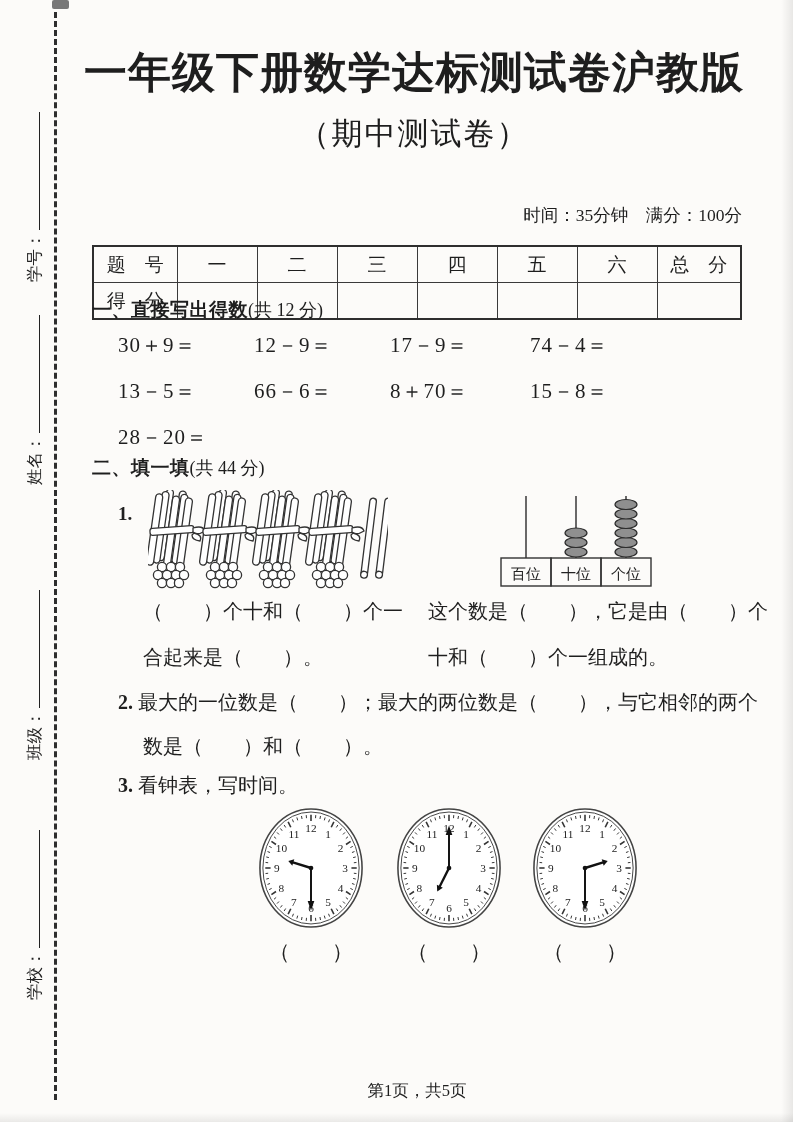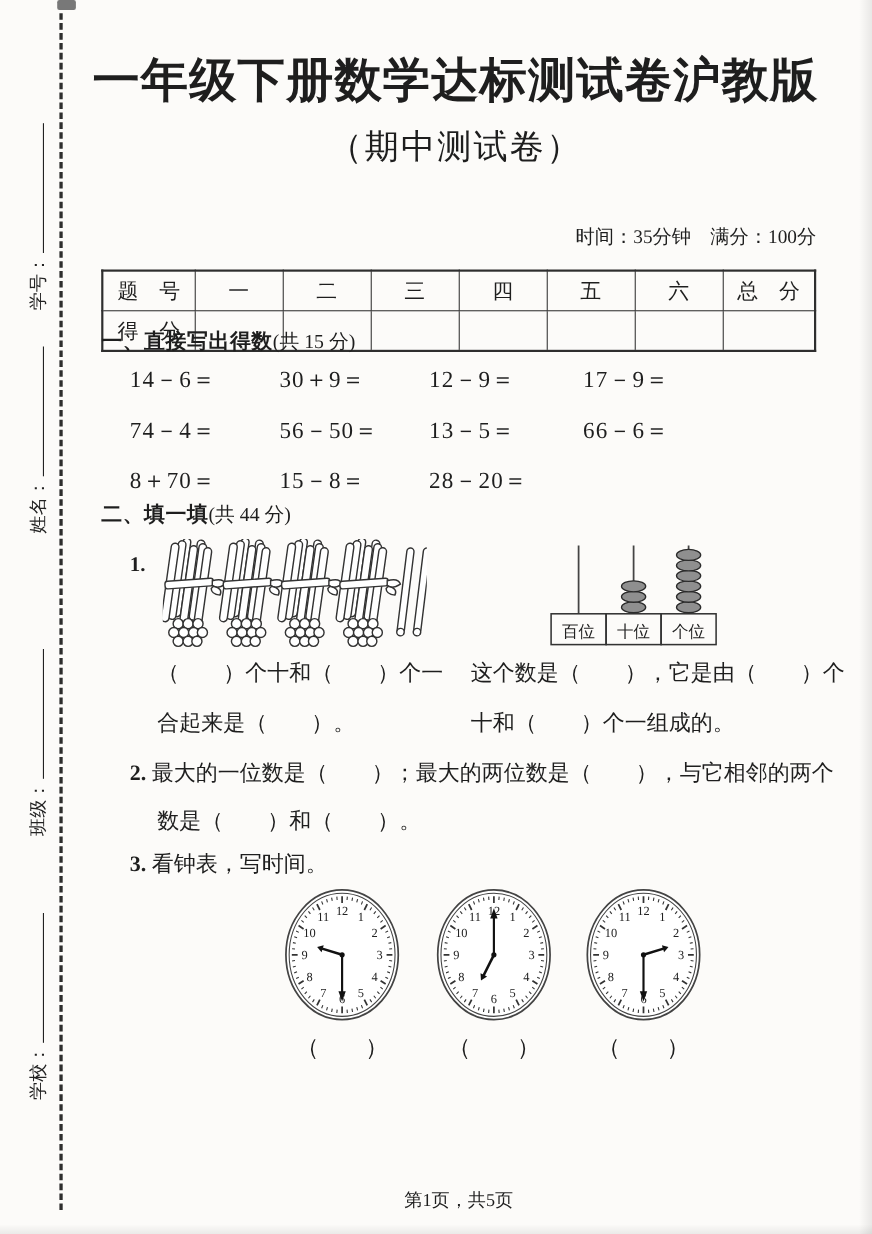--- a/index.html
+++ b/index.html
@@ -104,29 +104,27 @@
       <td></td>
       <td></td>
       <td></td>
       <td></td>
       <td></td>
     </tr>
   </tbody>
     </table>
 
   <div class="sec-head" style="left:92px;top:297px">
-    <span class="sec-title">一、直接写出得数</span><span class="sec-points">(共 15 分)</span>
+    <span class="sec-title">一、直接写出得数</span><span class="sec-points">(共 12 分)</span>
   </div>
   <div class="problems">
-    <span>14－6＝</span>
     <span>30＋9＝</span>
     <span>12－9＝</span>
     <span>17－9＝</span>
     <span>74－4＝</span>
-    <span>56－50＝</span>
     <span>13－5＝</span>
     <span>66－6＝</span>
     <span>8＋70＝</span>
     <span>15－8＝</span>
     <span>28－20＝</span>
   </div>
 
   <div class="sec-head" style="left:92px;top:455px">
     <span class="sec-title">二、填一填</span><span class="sec-points">(共 44 分)</span>
   </div>

